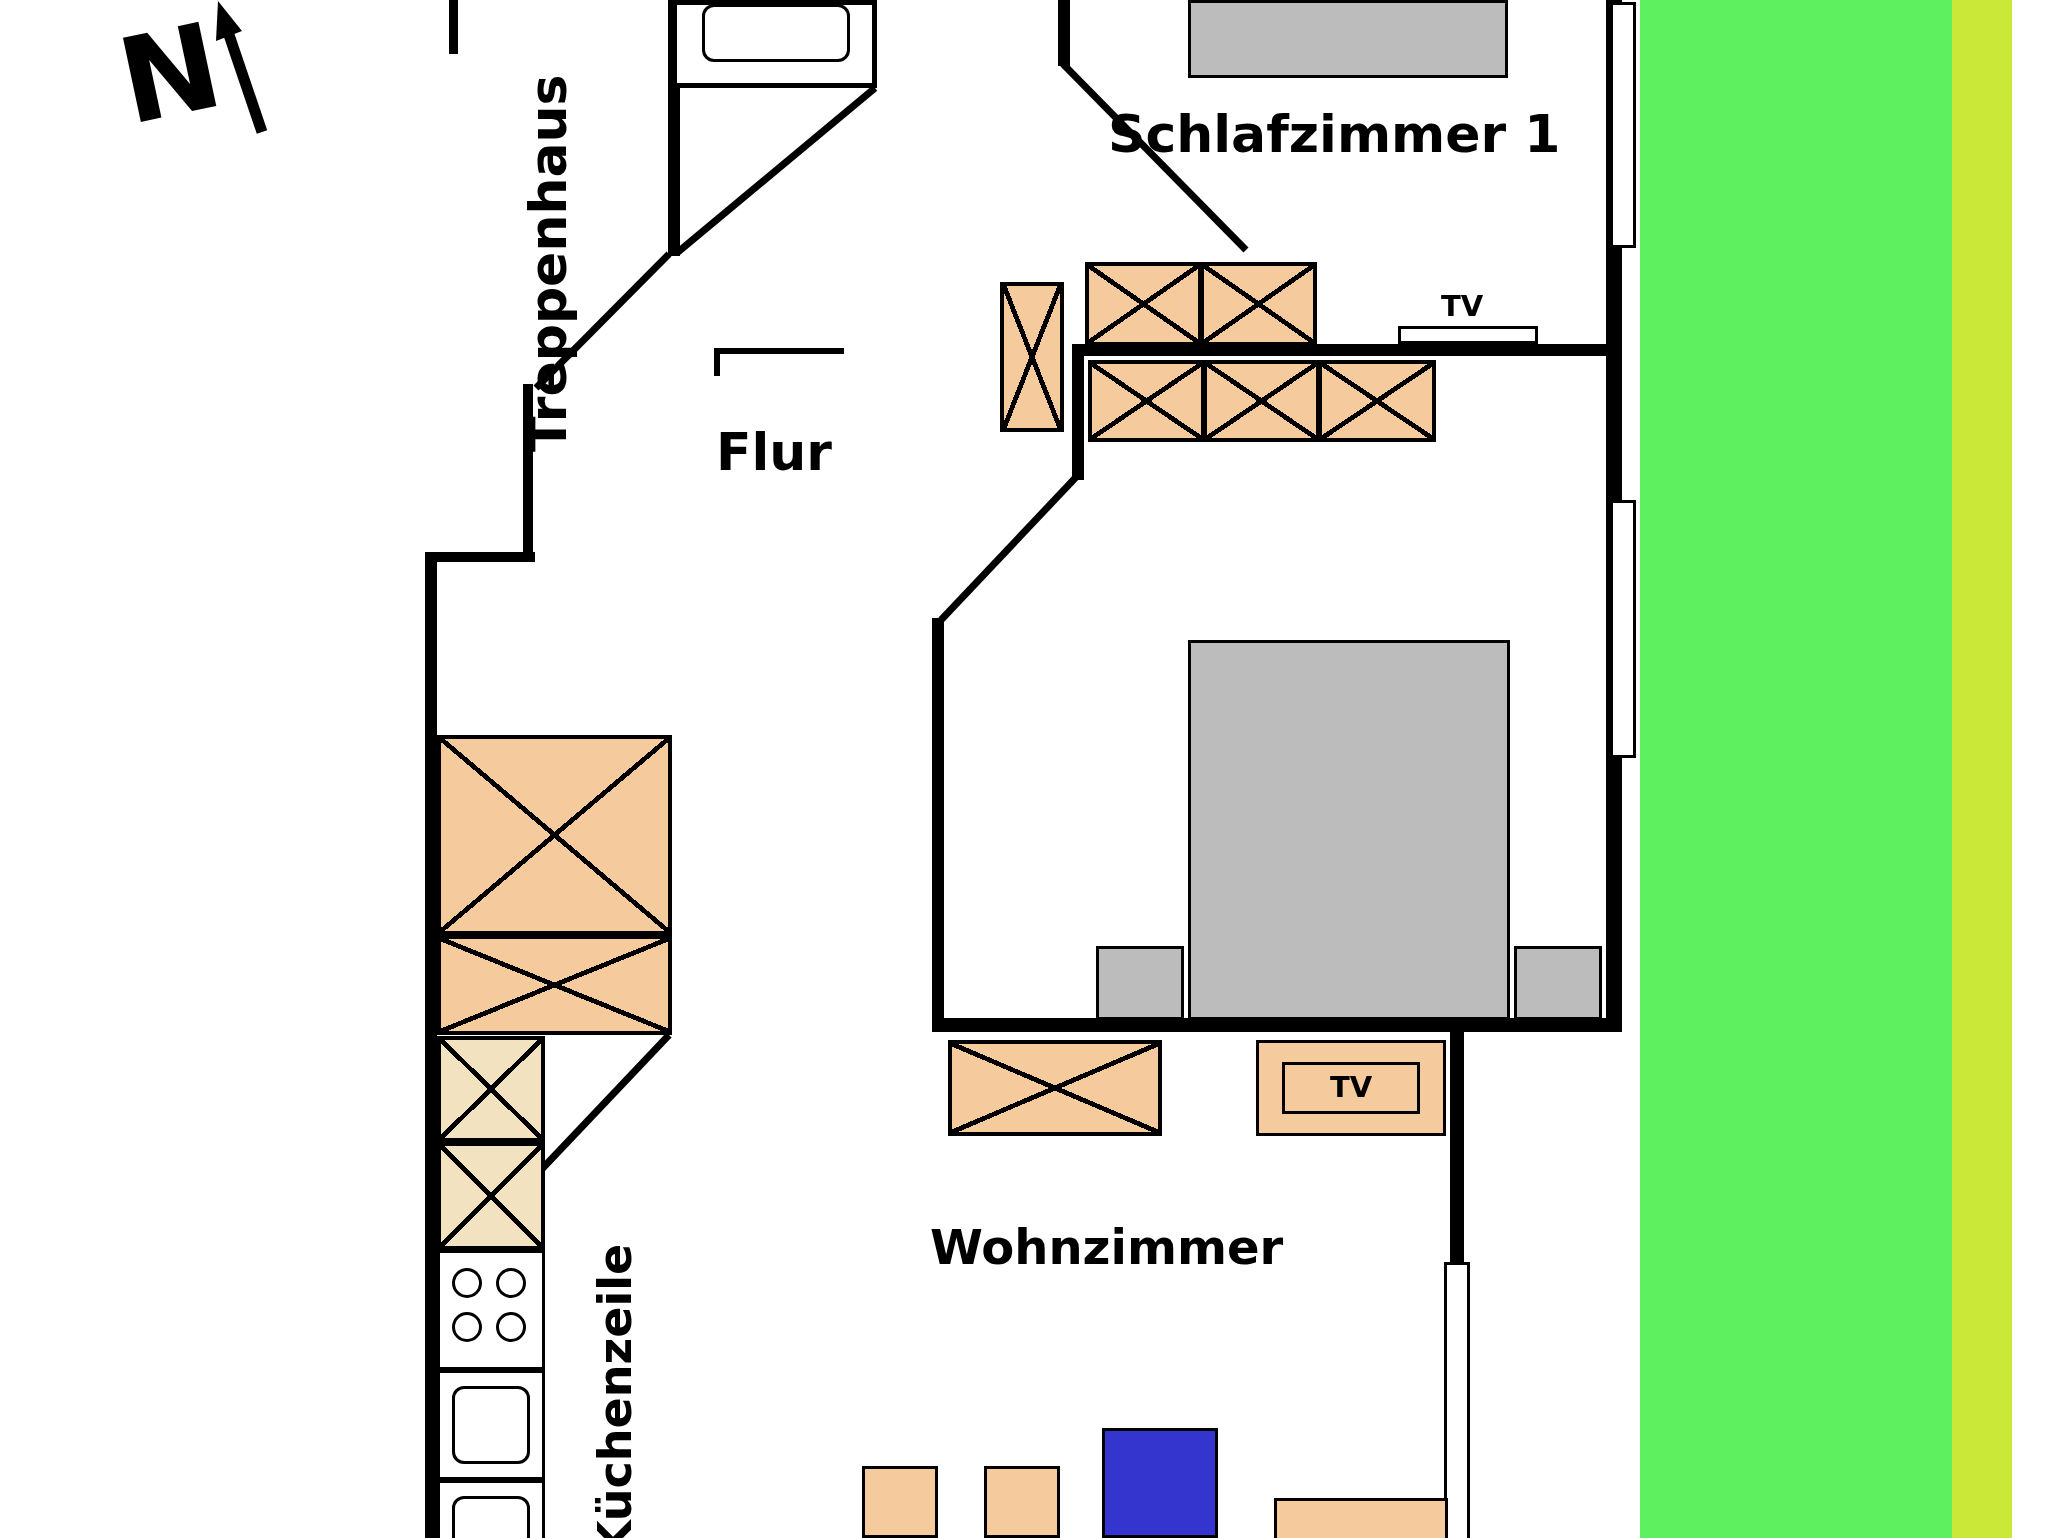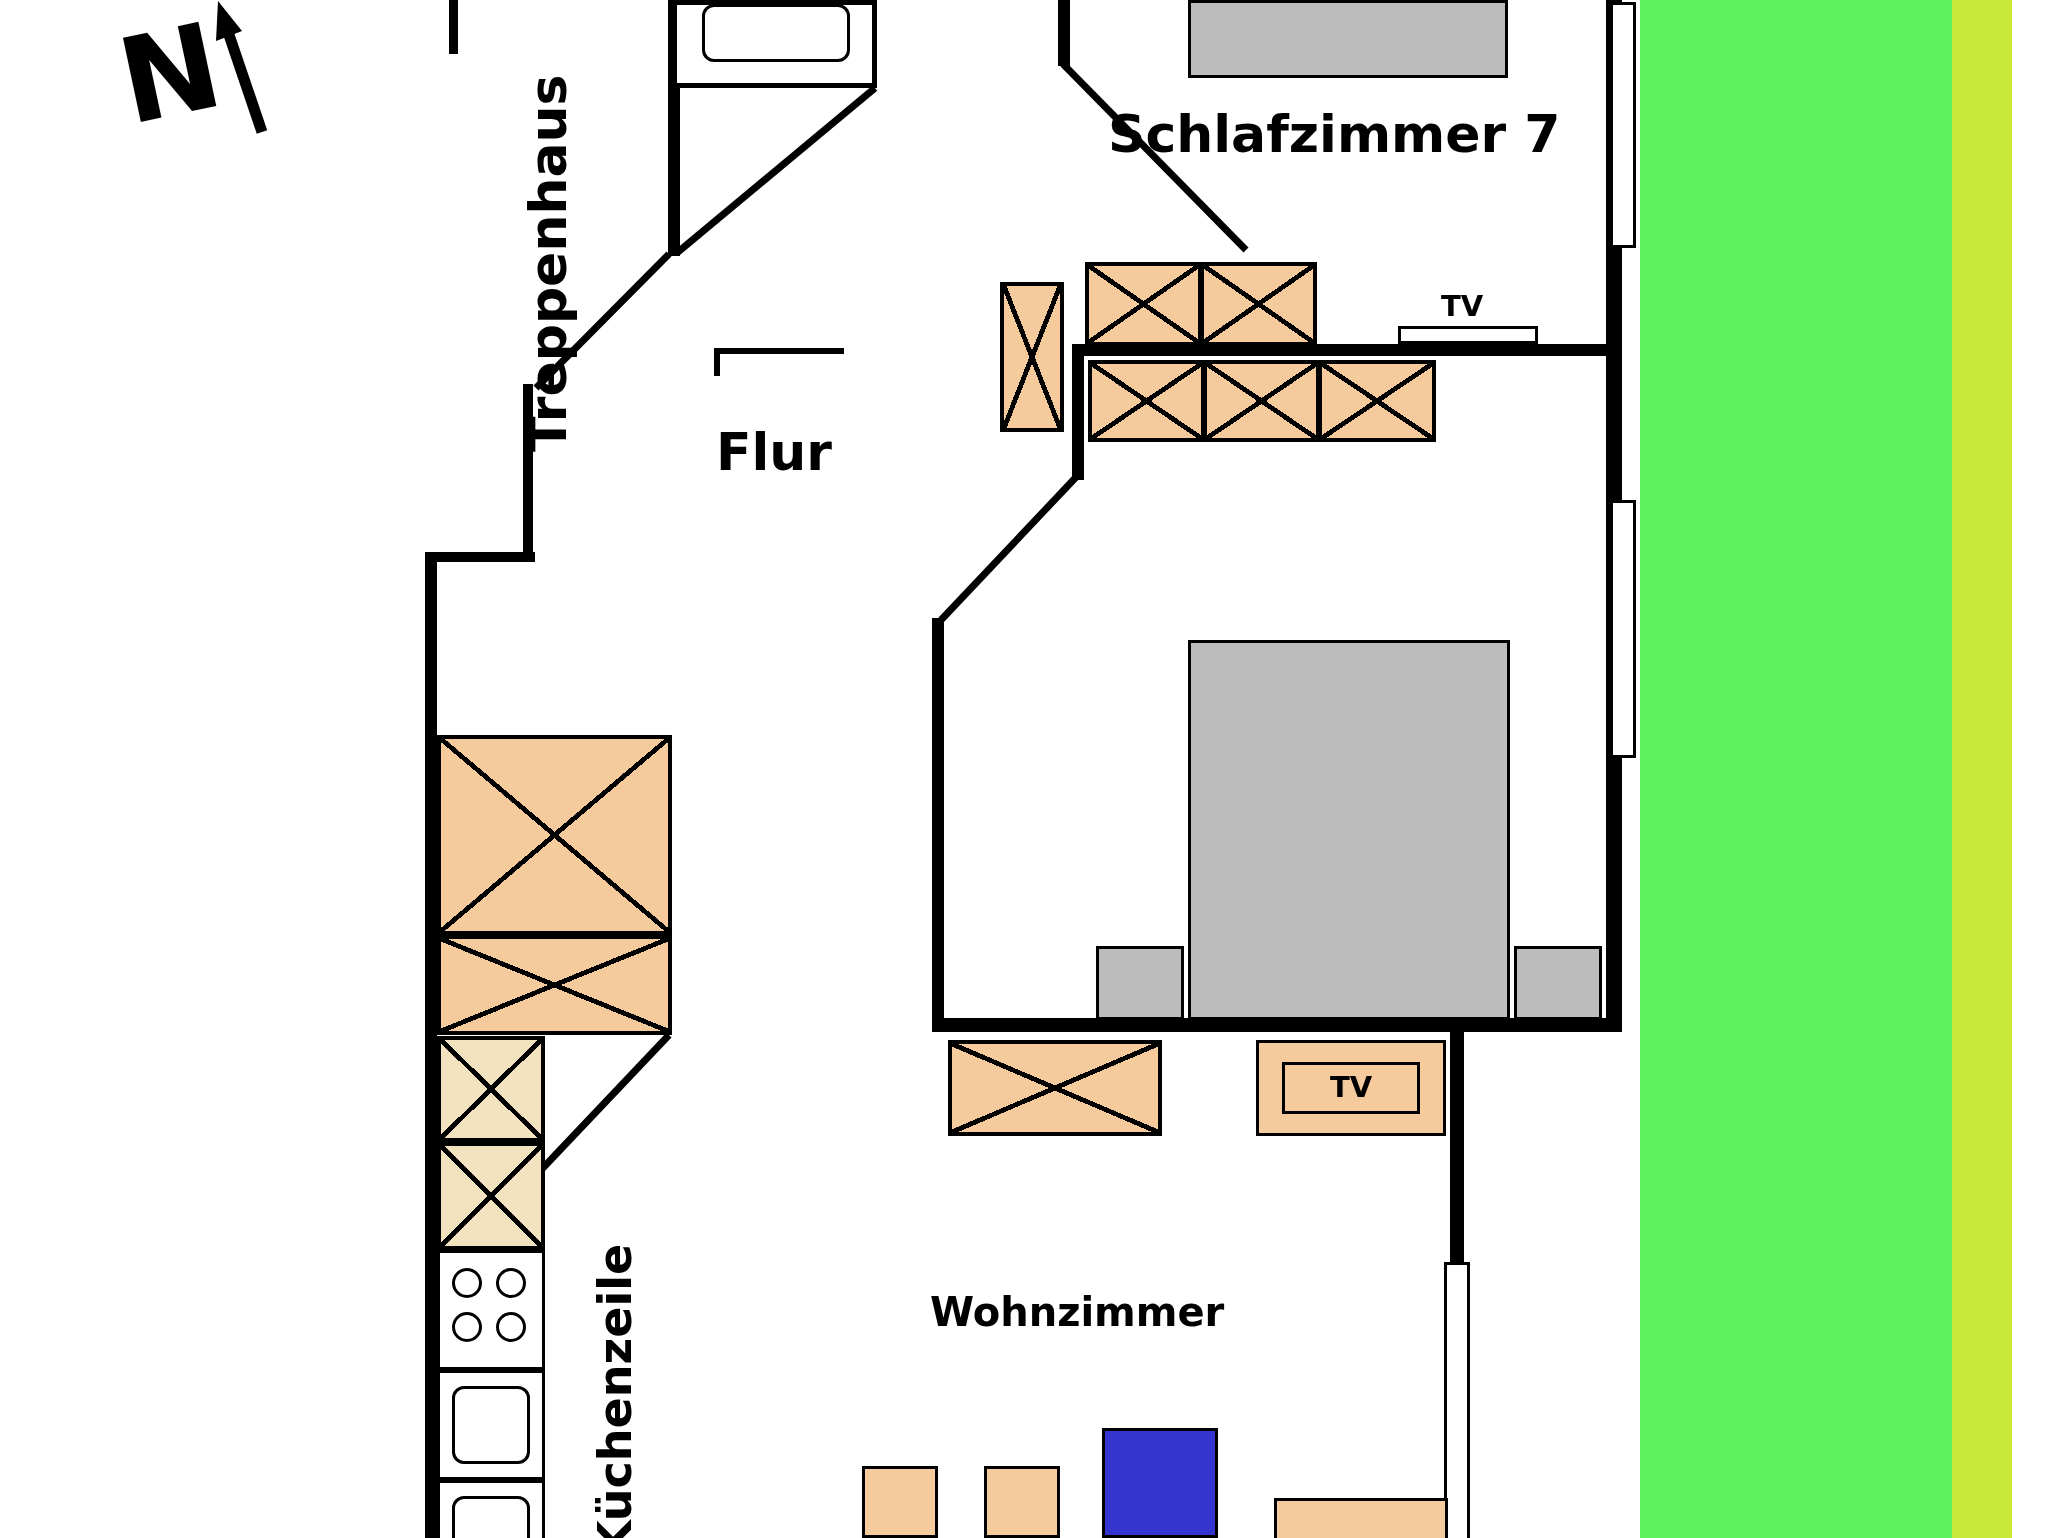--- a/index.html
+++ b/index.html
@@ -107,18 +107,18 @@
   <div class="circle" style="left:496px;top:1268px;width:30px;height:30px"></div>
   <div class="circle" style="left:452px;top:1312px;width:30px;height:30px"></div>
   <div class="circle" style="left:496px;top:1312px;width:30px;height:30px"></div>
   <div class="whitebox" style="left:437px;top:1370px;width:108px;height:110px"></div>
   <div class="whitebox" style="left:452px;top:1386px;width:78px;height:78px;border-radius:12px"></div>
   <div class="whitebox" style="left:437px;top:1480px;width:108px;height:70px"></div>
   <div class="whitebox" style="left:452px;top:1496px;width:78px;height:60px;border-radius:12px"></div>
 
   <div class="label vlabel" style="left:520px;top:452px;font-size:52px">Treppenhaus</div>
   <div class="label" style="left:716px;top:424px;font-size:52px">Flur</div>
-  <div class="label" style="left:1108px;top:106px;font-size:52px">Schlafzimmer 7</div>
-  <div class="label" style="left:930px;top:1290px;font-size:40px">Wohnzimmer</div>
+  <div class="label" style="left:1108px;top:106px;font-size:52px">Schlafzimmer 1</div>
+  <div class="label" style="left:930px;top:1221px;font-size:48px">Wohnzimmer</div>
   <div class="label vlabel" style="left:590px;top:1556px;font-size:46px">Küchenzeile</div>
   <div class="label" style="left:1441px;top:291px;font-size:29px">TV</div>
 
 </div>
 
 </body></html>

